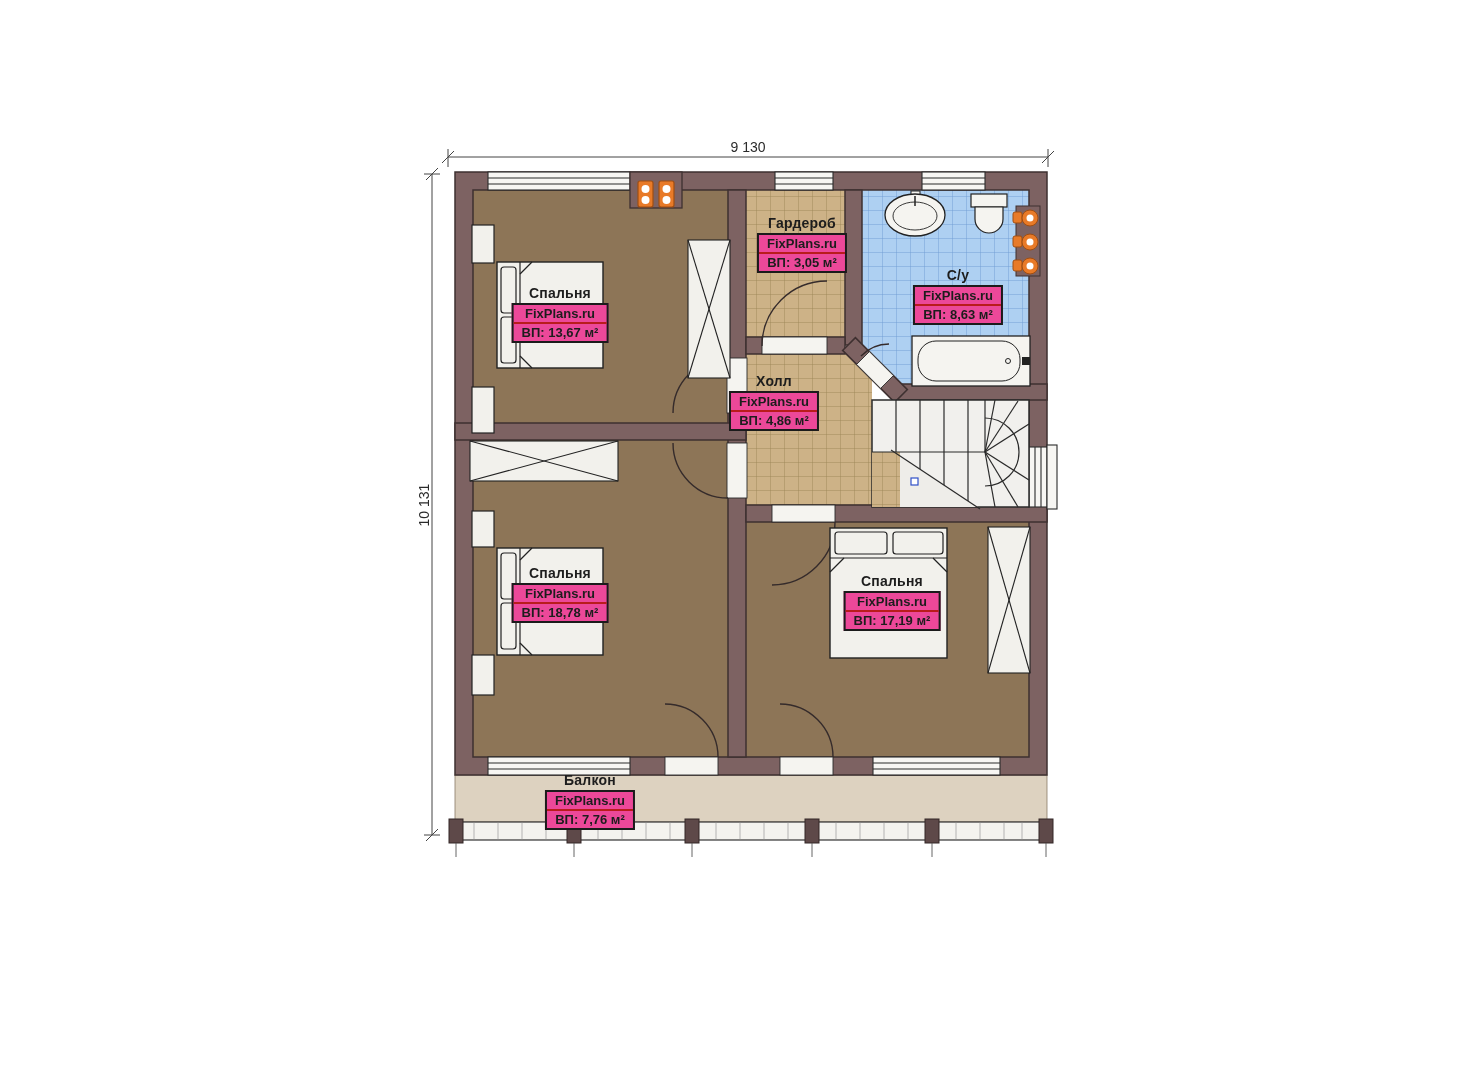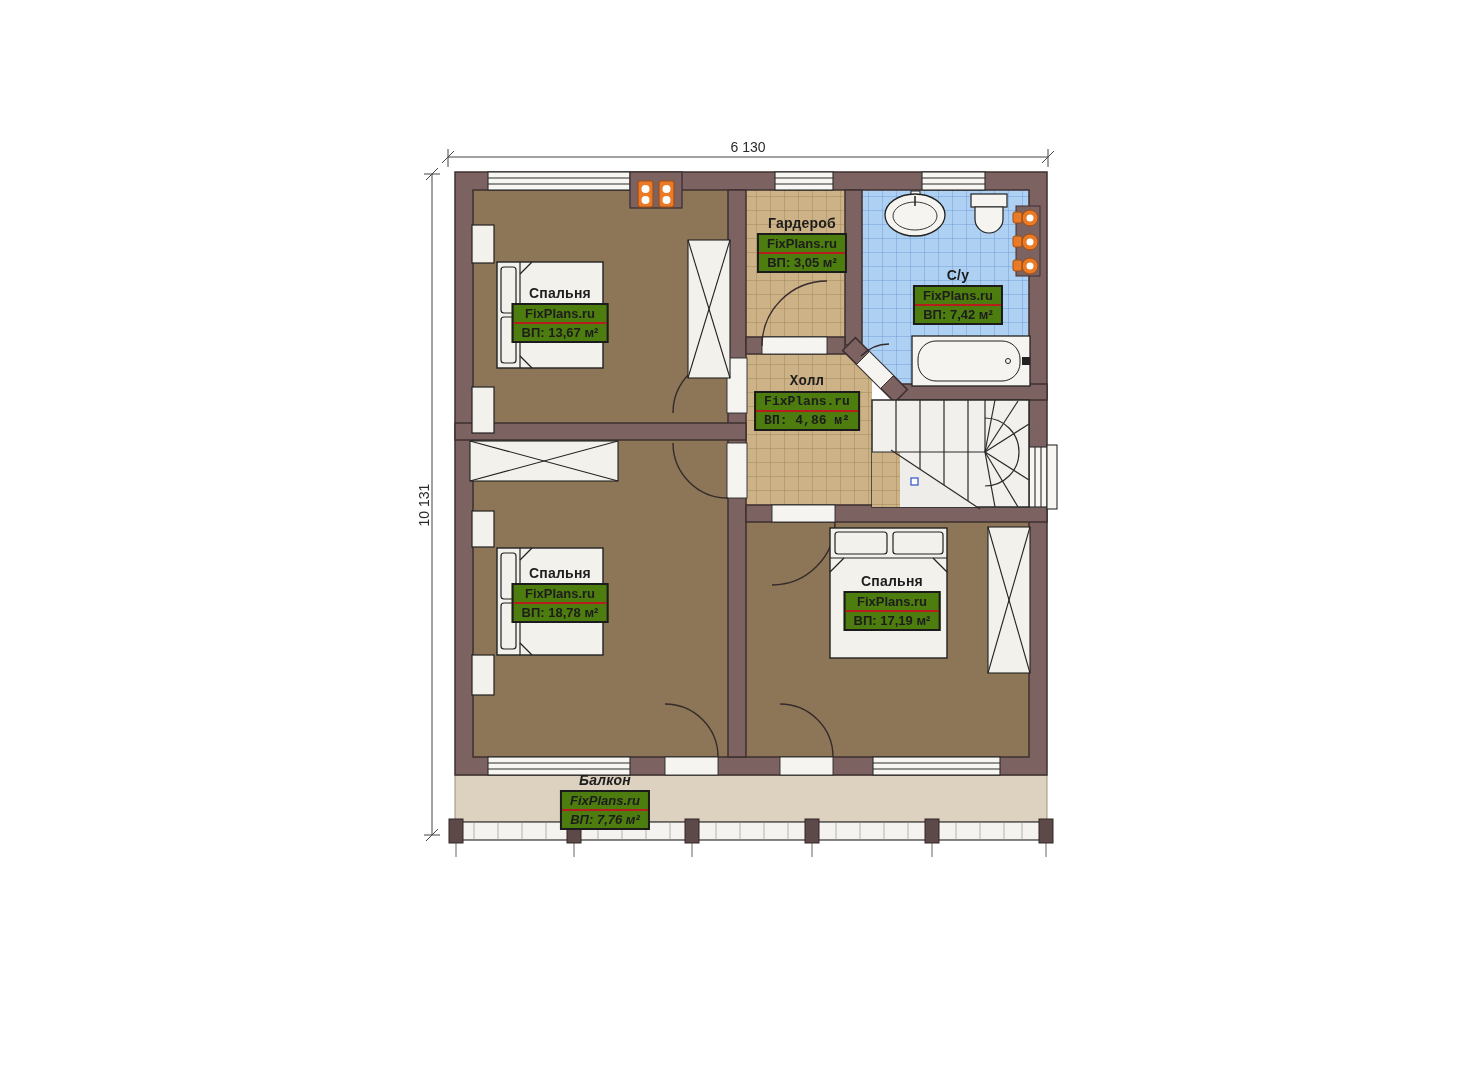--- a/index.html
+++ b/index.html
@@ -1,21 +1,21 @@
 <!DOCTYPE html>
 <html><head>
 <meta charset="utf-8">
 <style>
   html,body{margin:0;padding:0;background:#ffffff;}
   body{font-family:"Liberation Sans", sans-serif;}
   .stage{position:relative;width:1473px;height:1080px;background:#ffffff;overflow:hidden;}
   .plan-svg{position:absolute;left:0;top:0;}
   .room-label{position:absolute;transform:translateX(-50%);text-align:center;z-index:5;padding-left:20px;}
   .room-title{font-size:14px;font-weight:bold;color:#1d1d1d;letter-spacing:.2px;margin-bottom:2px;white-space:nowrap;}
-  .room-box{display:inline-block;border:2px solid #1b1b1b;background:#4d7c0f;}
+  .room-box{display:inline-block;border:2px solid #1b1b1b;background:#ec4899;}
   .room-box .row{padding:1px 8px;font-size:13px;font-weight:600;color:#1d1d1d;white-space:nowrap;}
   .room-box .row + .row{border-top:2px solid #b91c1c;}
   .dim-label{position:absolute;font-size:14px;color:#2b2b2b;z-index:4;white-space:nowrap;}
   .dim-top{transform:translateX(-50%);}
   .dim-left{transform:translate(-50%,-50%) rotate(-90deg);}
 </style>
 </head>
 <body>
 
 <div class="stage">
@@ -285,25 +285,25 @@
   <div class="room-box">
     <div class="row">FixPlans.ru</div>
     <div class="row">ВП: 3,05 м²</div>
   </div>
 </div>
 
 <div class="room-label" style="left:948px;top:267px;">
   <div class="room-title">С/у</div>
   <div class="room-box">
     <div class="row">FixPlans.ru</div>
-    <div class="row">ВП: 7,42 м²</div>
-  </div>
-</div>
-
-<div class="room-label" style="left:797px;top:373px;font-family:Liberation Mono, monospace;">
+    <div class="row">ВП: 8,63 м²</div>
+  </div>
+</div>
+
+<div class="room-label" style="left:764px;top:373px;">
   <div class="room-title">Холл</div>
   <div class="room-box">
     <div class="row">FixPlans.ru</div>
     <div class="row">ВП: 4,86 м²</div>
   </div>
 </div>
 
 <div class="room-label" style="left:550px;top:565px;">
   <div class="room-title">Спальня</div>
   <div class="room-box">
@@ -313,24 +313,24 @@
 </div>
 
 <div class="room-label" style="left:882px;top:573px;">
   <div class="room-title">Спальня</div>
   <div class="room-box">
     <div class="row">FixPlans.ru</div>
     <div class="row">ВП: 17,19 м²</div>
   </div>
 </div>
 
-<div class="room-label" style="left:595px;top:772px;font-style:italic;">
+<div class="room-label" style="left:580px;top:772px;">
   <div class="room-title">Балкон</div>
   <div class="room-box">
     <div class="row">FixPlans.ru</div>
     <div class="row">ВП: 7,76 м²</div>
   </div>
 </div>
 
-<div class="dim-label dim-top" style="left:748px;top:139px;">6 130</div>
+<div class="dim-label dim-top" style="left:748px;top:139px;">9 130</div>
 <div class="dim-label dim-left" style="left:424px;top:505px;">10 131</div>
 
 </div>
 
 </body></html>

